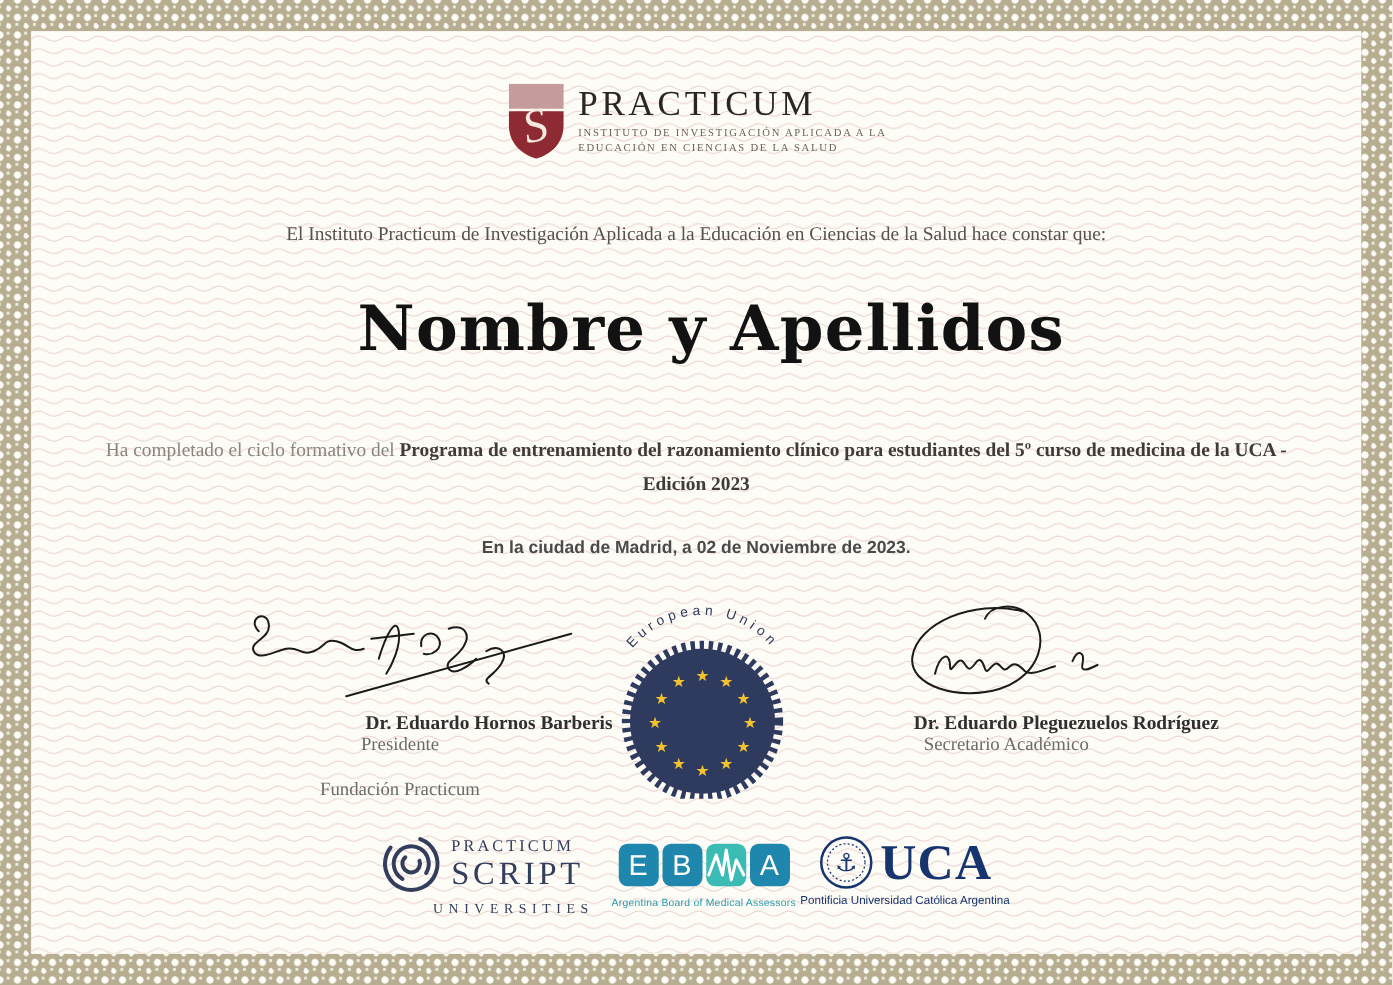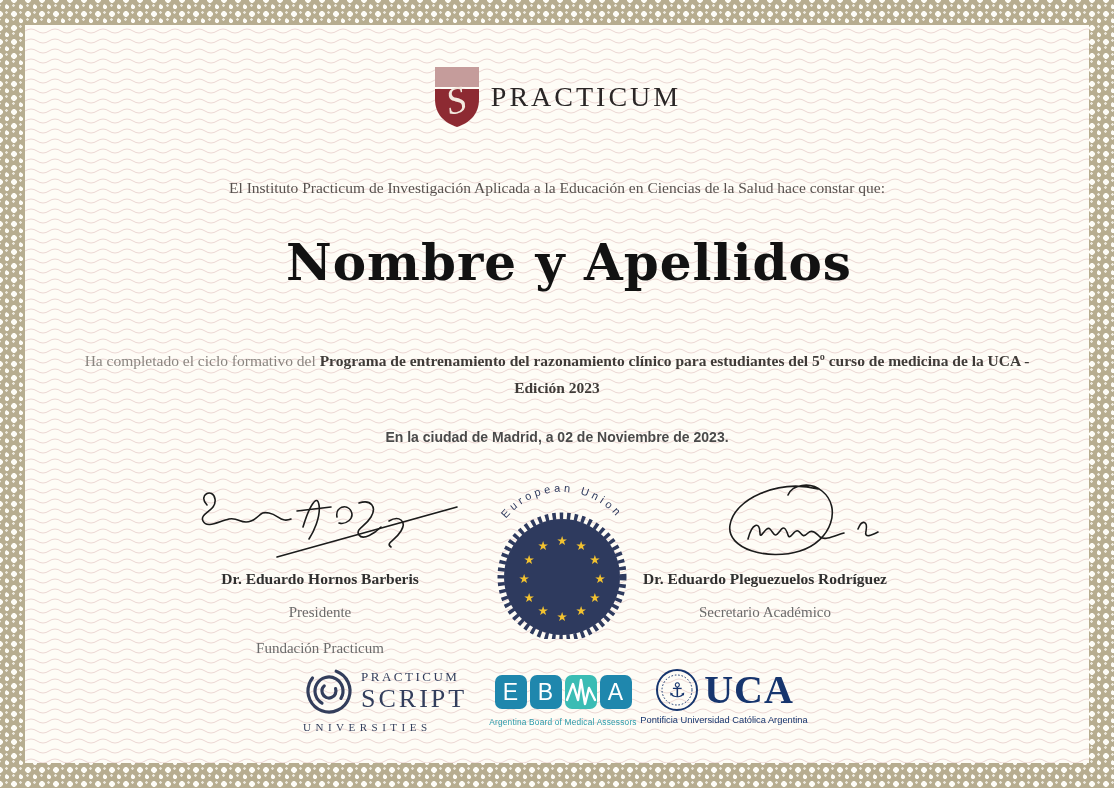--- a/index.html
+++ b/index.html
@@ -38,32 +38,32 @@
     font-family:"Liberation Sans", sans-serif;font-weight:700;font-size:14px;color:#4a4a4a;}
 
   .sig{position:absolute;}
   .sig path{fill:none;stroke:#1b1b1b;stroke-width:1.6;stroke-linecap:round;}
   .sig-left{left:160px;top:452px;}
   .sig-right{left:665px;top:452px;}
 
   .euseal{position:absolute;left:442px;top:442px;}
 
   .signatory{position:absolute;top:545px;width:340px;text-align:center;font-size:15px;color:#6b6b6b;}
-  .signatory .name{font-size:15.5px;font-weight:700;color:#2f2f2f;margin-bottom:16px;}
+  .signatory .name{font-size:15.5px;font-weight:700;color:#2f2f2f;margin-bottom:0;text-align:right;}
   .signatory .role{margin-bottom:19px;font-family:Liberation Serif, serif;}
   .signatory-left{left:125px;}
-  .signatory-right{left:570px;}
+  .signatory-right{left:610px;}
 
   
   .ps-logo{position:absolute;left:278px;top:640px;width:172px;color:#333e5c;}
   .ps-top{display:flex;align-items:center;gap:6px;}
   .ps-col{display:flex;flex-direction:column;}
   .ps-l1{font-size:13px;letter-spacing:2.5px;line-height:1.1;}
   .ps-l2{font-size:26px;letter-spacing:3px;line-height:1.05;font-weight:500;}
-  .ps-l3{font-size:11px;letter-spacing:4.5px;margin-top:4px;font-family:Liberation Serif, serif;}
+  .ps-l3{font-size:11px;letter-spacing:4.5px;margin-top:4px;text-align:right;font-family:Liberation Serif, serif;}
 
   .ebma{position:absolute;left:463px;top:650px;width:150px;text-align:center;}
   .ebma-row{display:flex;gap:3px;justify-content:center;}
   .ebma-block{width:32px;height:34px;border-radius:7px;background:#1f87ad;color:#fff;
     font-family:"Liberation Sans", sans-serif;font-size:23px;font-weight:400;
     display:flex;align-items:center;justify-content:center;}
   .ebma-block.m{background:#3abcb4;}
   .ebma-caption{font-family:"Liberation Sans", sans-serif;font-size:8.3px;color:#2b9cab;margin-top:8px;letter-spacing:.2px;}
 
   .uca{position:absolute;left:613px;top:642px;width:172px;text-align:center;color:#16356e;}
@@ -98,20 +98,24 @@
             </clipPath>
         </defs>
         <g clip-path="url(#shieldClip)">
           <rect x="0" y="0" width="48" height="22" fill="#c59c9b"></rect>
           <rect x="0" y="24" width="48" height="40" fill="#8d2a32"></rect>
           <text x="24" y="48" font-size="38" fill="#f3e9df" font-family="Liberation Serif, serif" font-style="italic" text-anchor="middle" transform="rotate(-14 24 40)">S</text>
         </g>
       </svg>
       <div class="logo-text">
         <div class="brand">PRACTICUM</div>
+        <div class="sub">
+          <div>INSTITUTO DE INVESTIGACIÓN APLICADA A LA</div>
+          <div>EDUCACIÓN EN CIENCIAS DE LA SALUD</div>
+        </div>
       </div>
     </div>
 
     <div class="issuer">El Instituto Practicum de Investigación Aplicada a la Educación en Ciencias de la Salud hace constar que:</div>
 
     <div class="recipient">Nombre y Apellidos</div>
 
     <div class="completion">
       <span>Ha completado el ciclo formativo del </span><b>Programa de entrenamiento del razonamiento clínico para estudiantes del 5º curso de medicina de la UCA - Edición 2023</b>
     </div>

